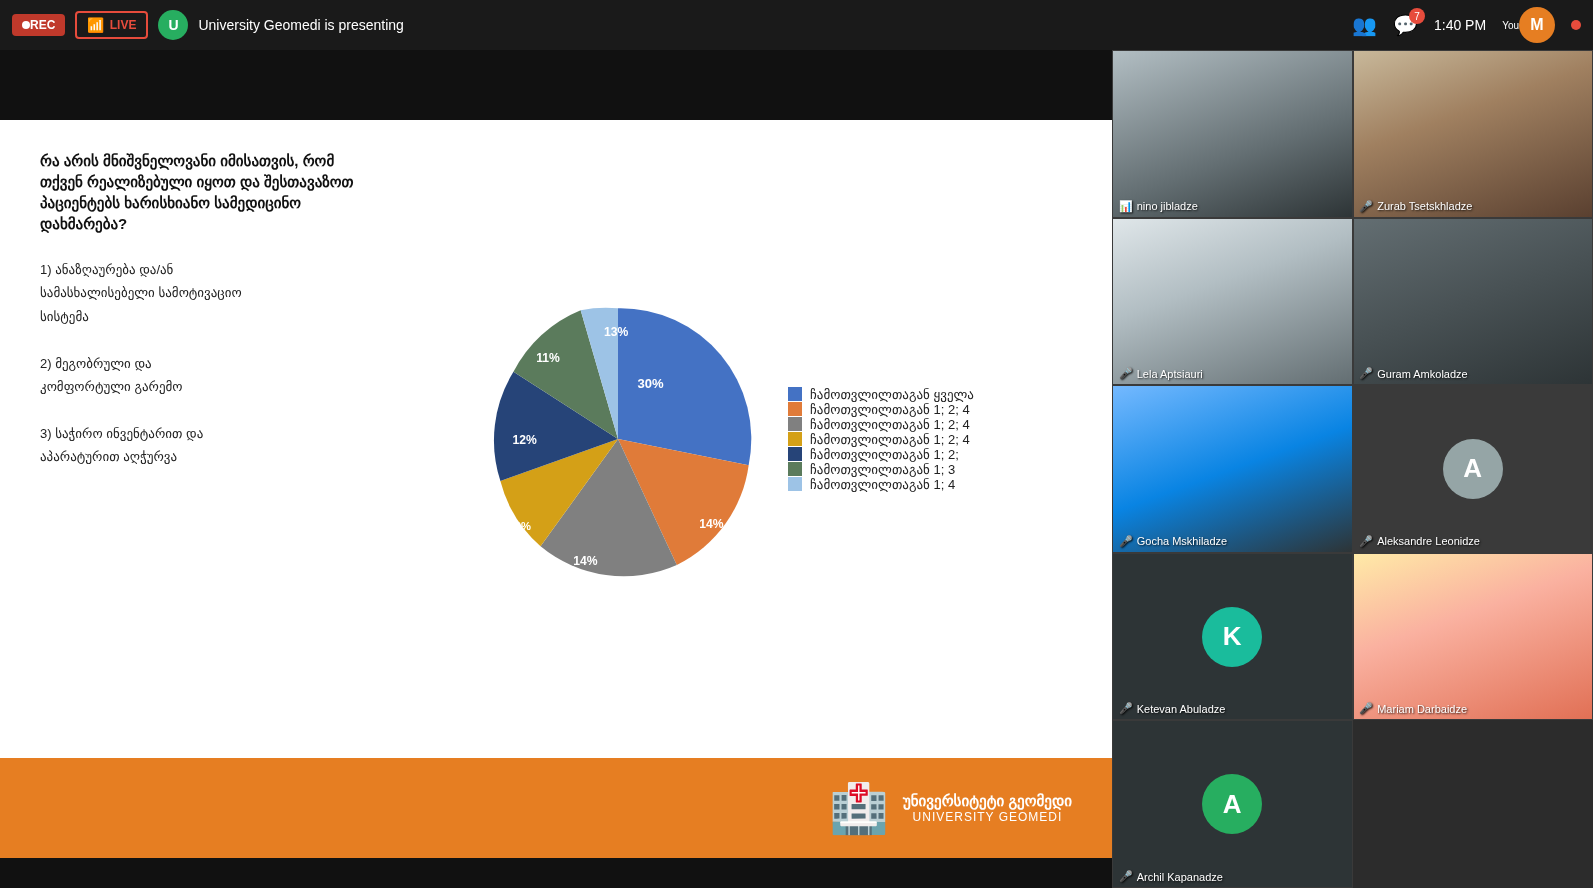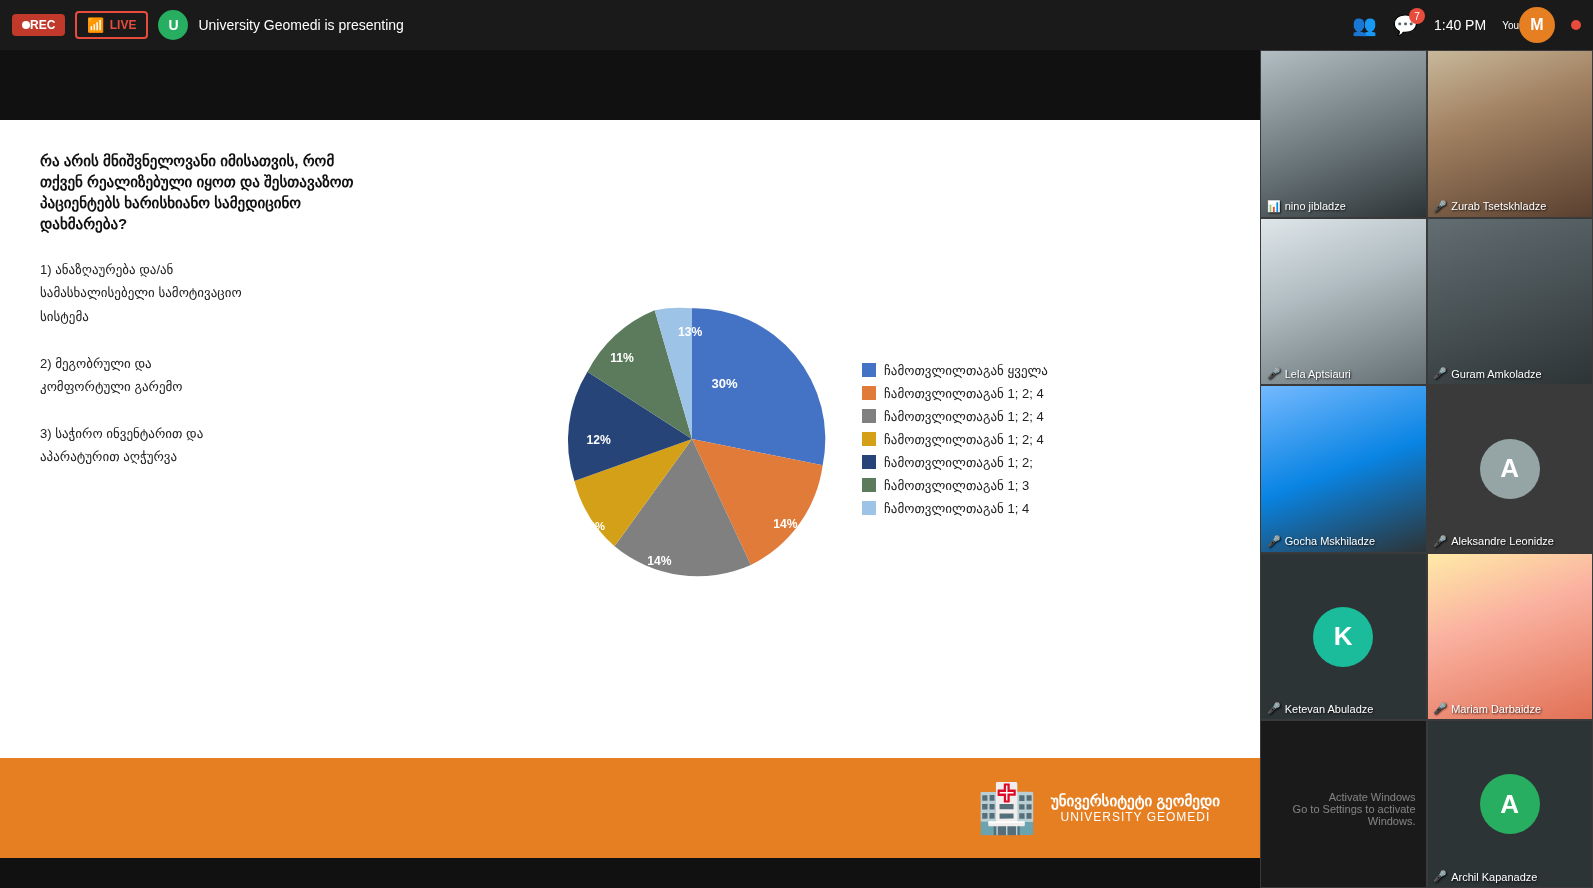--- a/index.html
+++ b/index.html
@@ -78,21 +78,21 @@
 
     
     .main-area {
       display: flex;
       flex: 1;
       overflow: hidden;
     }
 
     
     .presentation-area {
-      width: 1260px;
+      width: 1112px;
       flex-shrink: 0;
       display: flex;
       flex-direction: column;
       background: #0c4a6e;
     }
     .black-bar { height: 70px; background: #111; }
     .slide-container {
       flex: 1;
       background: white;
       display: flex;
@@ -125,21 +125,20 @@
       flex: 1;
       display: flex;
       align-items: center;
       justify-content: center;
       gap: 30px;
     }
     .pie-svg { width: 280px; height: 280px; }
     .legend {
       display: flex;
       flex-direction: column;
-      gap: 8px;
       text-align: center;
     }
     .legend-item {
       display: flex;
       align-items: center;
       gap: 8px;
       font-size: 13px;
       color: #222;
     }
     .legend-color {
@@ -405,26 +404,20 @@
     </div>
 
     <div class="participant-tile">
       <div class="participant-video-bg" style="background: linear-gradient(160deg, #ffeaa7 0%, #fab1a0 40%, #e17055 100%);"></div>
       <div class="participant-name">
         <span class="mic-icon">🎤</span>
         <span>Mariam Darbaidze</span>
       </div>
     </div>
 
-    <div class="participant-tile" style="background:#1a1a1a;">
-      <div style="position:absolute;bottom:60px;right:10px;color:rgba(255,255,255,0.45);font-size:11px;text-align:right;pointer-events:none;">
-        <div>Activate Windows</div>
-        <div>Go to Settings to activate Windows.</div>
-      </div>
-    </div>
 
     <div class="participant-tile">
       <div class="tile-avatar" style="background:#2d3436;">
         <div class="tile-avatar-letter" style="background:#27ae60;">A</div>
       </div>
       <div class="participant-name">
         <span class="mic-icon">🎤</span>
         <span>Archil Kapanadze</span>
       </div>
     </div>

